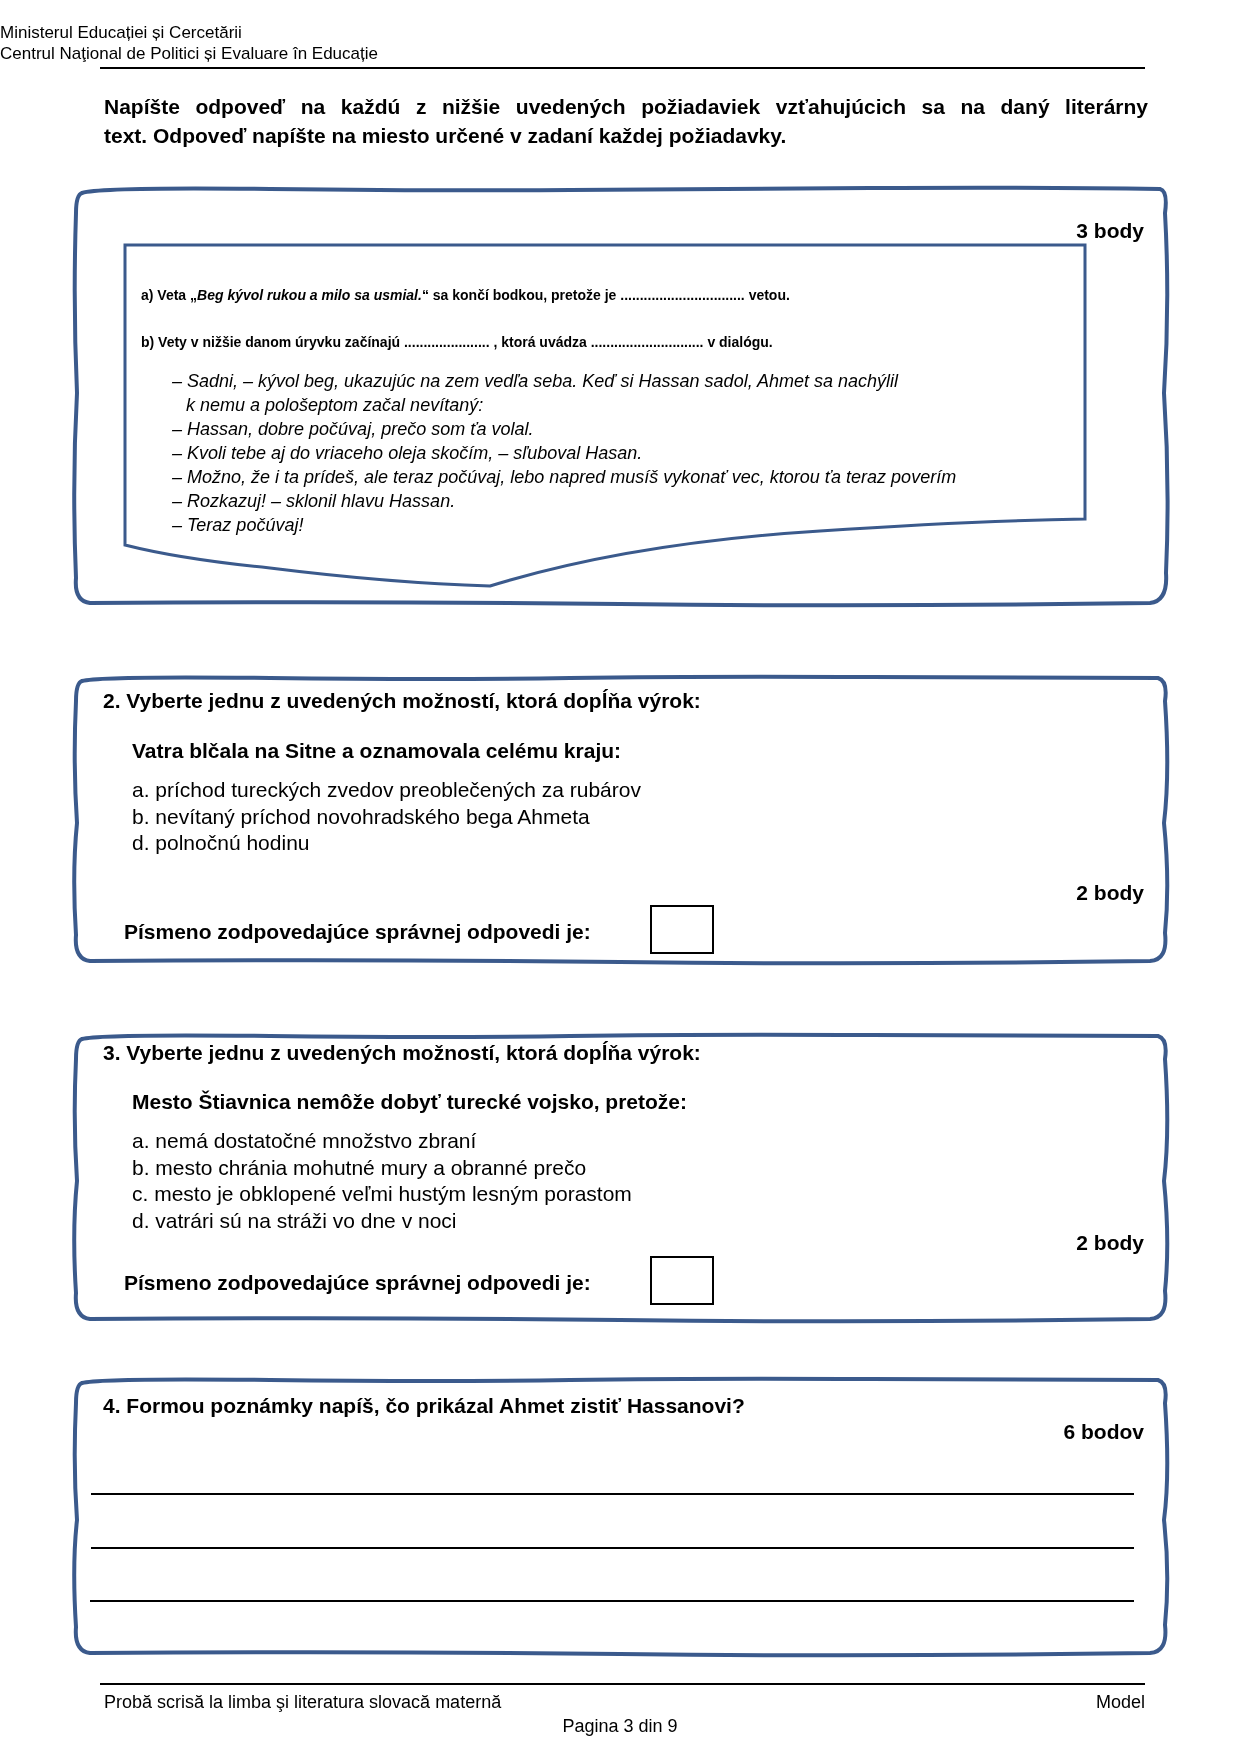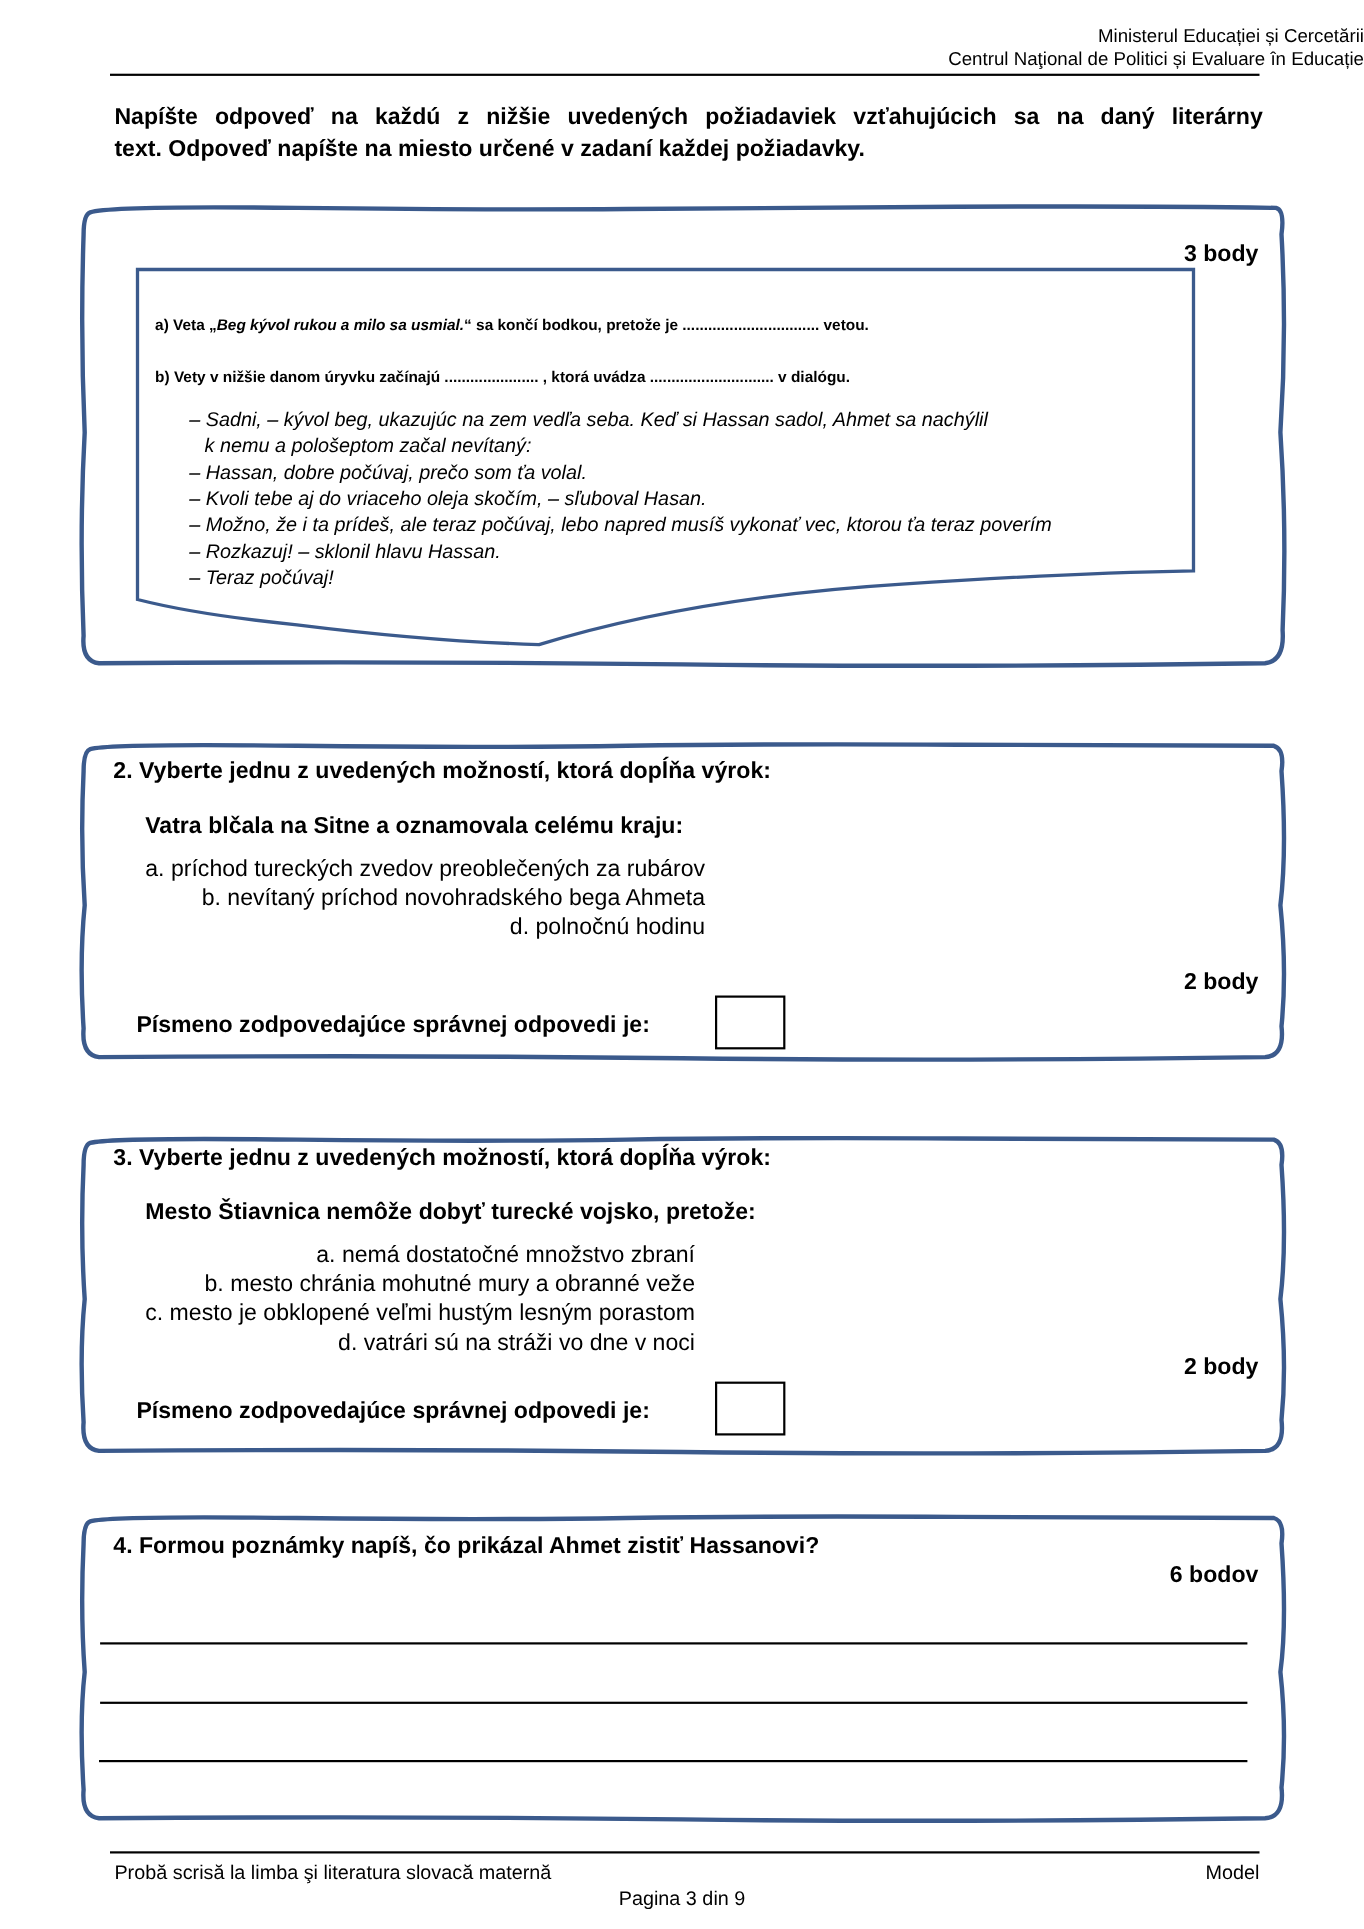--- a/index.html
+++ b/index.html
@@ -1,29 +1,29 @@
 <!DOCTYPE html>
 <html><head>
 <meta charset="utf-8">
 <style>
   html, body { margin: 0; padding: 0; background: #ffffff; }
   body { width: 1240px; height: 1754px; position: relative; overflow: hidden;
          font-family: "Liberation Sans", sans-serif; color: #000; }
   .abs { position: absolute; }
-  .hdr { left: 0; width: 1240px; text-align: right; font-size: 17px; line-height: 21px; }
+  .hdr { left: 0; width: 1240px; text-align: left; font-size: 17px; line-height: 21px; }
   .rule { height: 2px; background: #000; }
   .intro { left: 104px; width: 1044px; font-size: 21px; font-weight: bold; line-height: 29px; text-align: justify; }
   .intro .line1 { text-align: justify; text-align-last: justify; display: block; }
   .frame { position: absolute; }
   .frame svg { position: absolute; left: 0; top: 0; overflow: visible; }
   .qtitle { font-size: 21px; font-weight: bold; position: absolute; white-space: nowrap; }
   .points { font-size: 21px; font-weight: bold; position: absolute; text-align: right; white-space: nowrap; }
   .stem { font-size: 21px; font-weight: bold; position: absolute; white-space: nowrap; }
   .opts { position: absolute; font-size: 21px; line-height: 26.5px; }
-  .opt { white-space: nowrap; text-align: right; }
+  .opt { white-space: nowrap; }
   .ansrow { position: absolute; font-size: 21px; font-weight: bold; white-space: nowrap; }
   .ansbox { position: absolute; width: 64px; height: 49px; border: 2px solid #000; box-sizing: border-box; background: #fff; }
   .inner-text { position: absolute; font-size: 14px; white-space: nowrap; font-weight: bold; }
   .dlg { position: absolute; font-size: 18px; font-style: italic; line-height: 24px; white-space: nowrap; }
   .wline { position: absolute; height: 2px; background: #000; }
   .foot { font-size: 18px; }
 </style>
 </head>
 <body>
 
@@ -79,21 +79,21 @@
 </div>
 
 <div class="frame" style="left:70px; top:1031px; width:1100px; height:292px;">
   <svg width="1100" height="292" viewBox="0 0 1100 292">
     <path d="M12,8 Q30,3 200,5 T500,5 T800,4 T1088,5 Q1098,8 1095,28 Q1100,100 1094,150 Q1100,210 1095,260 Q1098,287 1080,288 Q800,292 550,289 T20,288 Q4,286 6,262 Q2,200 7,150 Q3,90 6,28 Q6,10 12,8 Z" fill="none" stroke="#3B5A8C" stroke-width="4"></path>
   </svg>
   <div class="qtitle" style="left:33px; top:10px;">3. Vyberte jednu z uvedených možností, ktorá dopĺňa výrok:</div>
   <div class="stem" style="left:62px; top:59px;">Mesto Štiavnica nemôže dobyť turecké vojsko, pretože:</div>
   <div class="opts" style="left:62px; top:97px;">
     <div class="opt">a. nemá dostatočné množstvo zbraní</div>
-    <div class="opt">b. mesto chránia mohutné mury a obranné veže</div>
+    <div class="opt">b. mesto chránia mohutné mury a obranné prečo</div>
     <div class="opt">c. mesto je obklopené veľmi hustým lesným porastom</div>
     <div class="opt">d. vatrári sú na stráži vo dne v noci</div>
   </div>
   <div class="points" style="right:26px; top:200px;">2 body</div>
   <div class="ansrow" style="left:54px; top:240px;">Písmeno zodpovedajúce správnej odpovedi je:</div>
   <div class="ansbox" style="left:580px; top:225px;"></div>
 </div>
 
 <div class="frame" style="left:70px; top:1375px; width:1100px; height:282px;">
   <svg width="1100" height="282" viewBox="0 0 1100 282">

